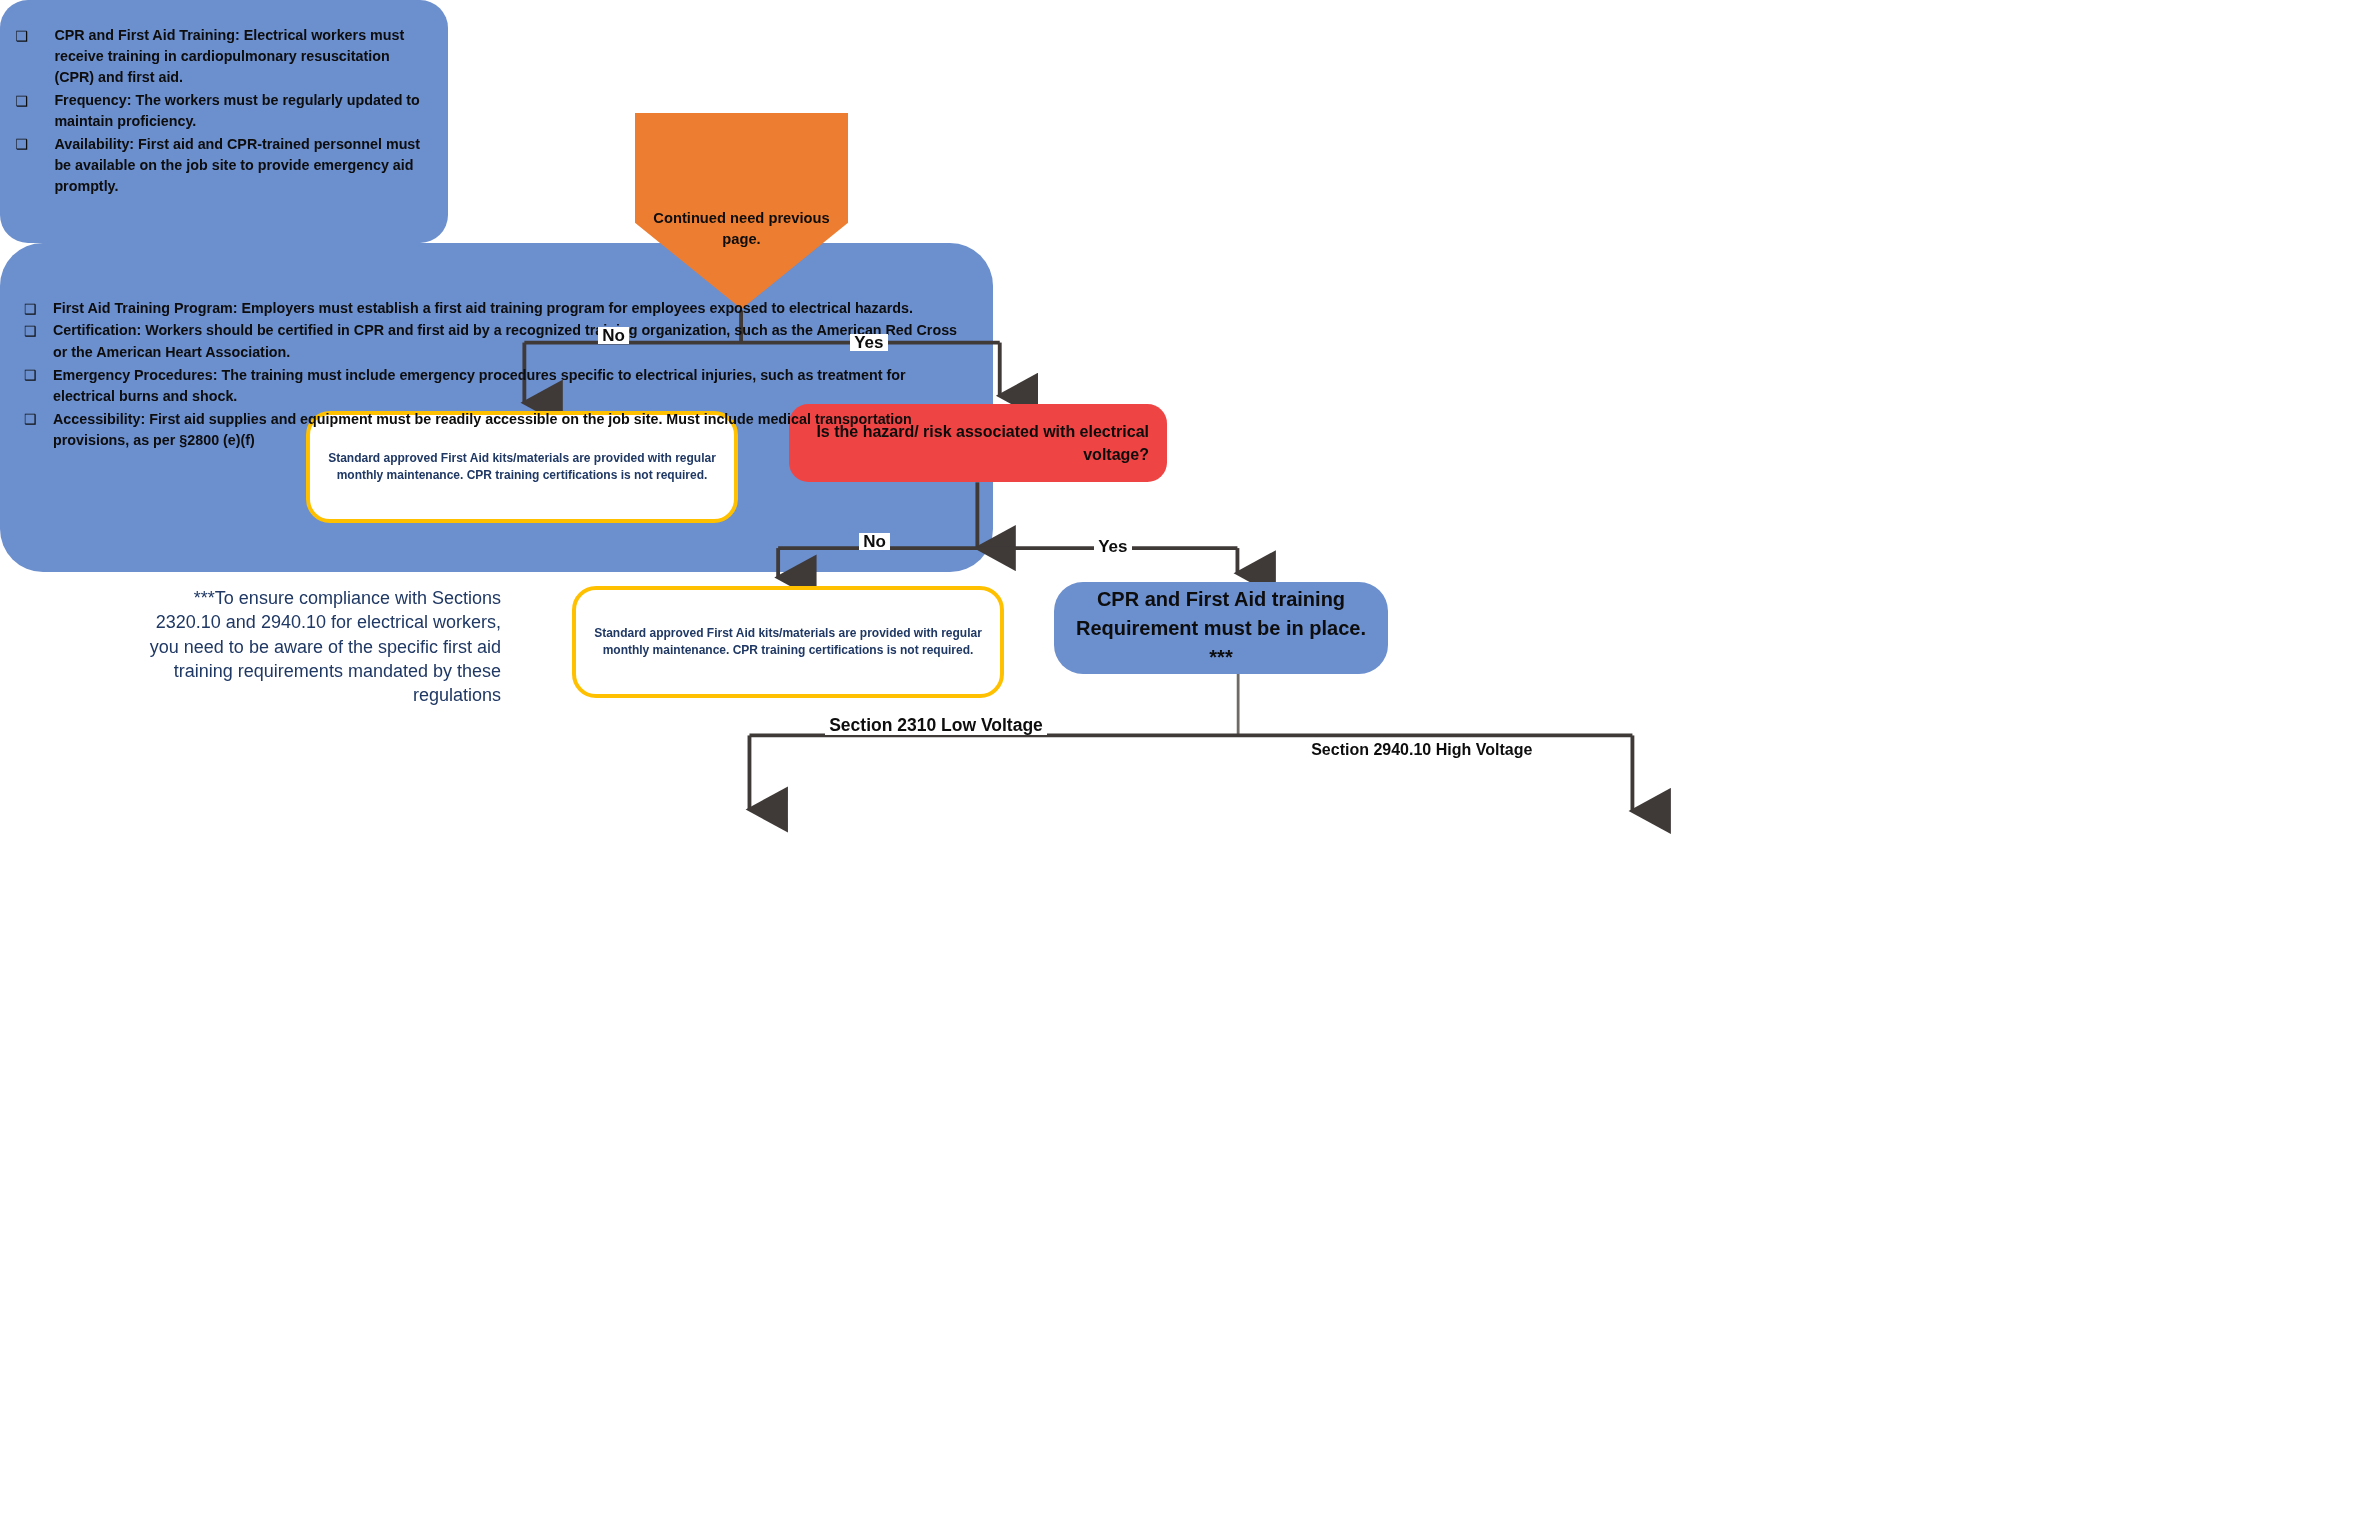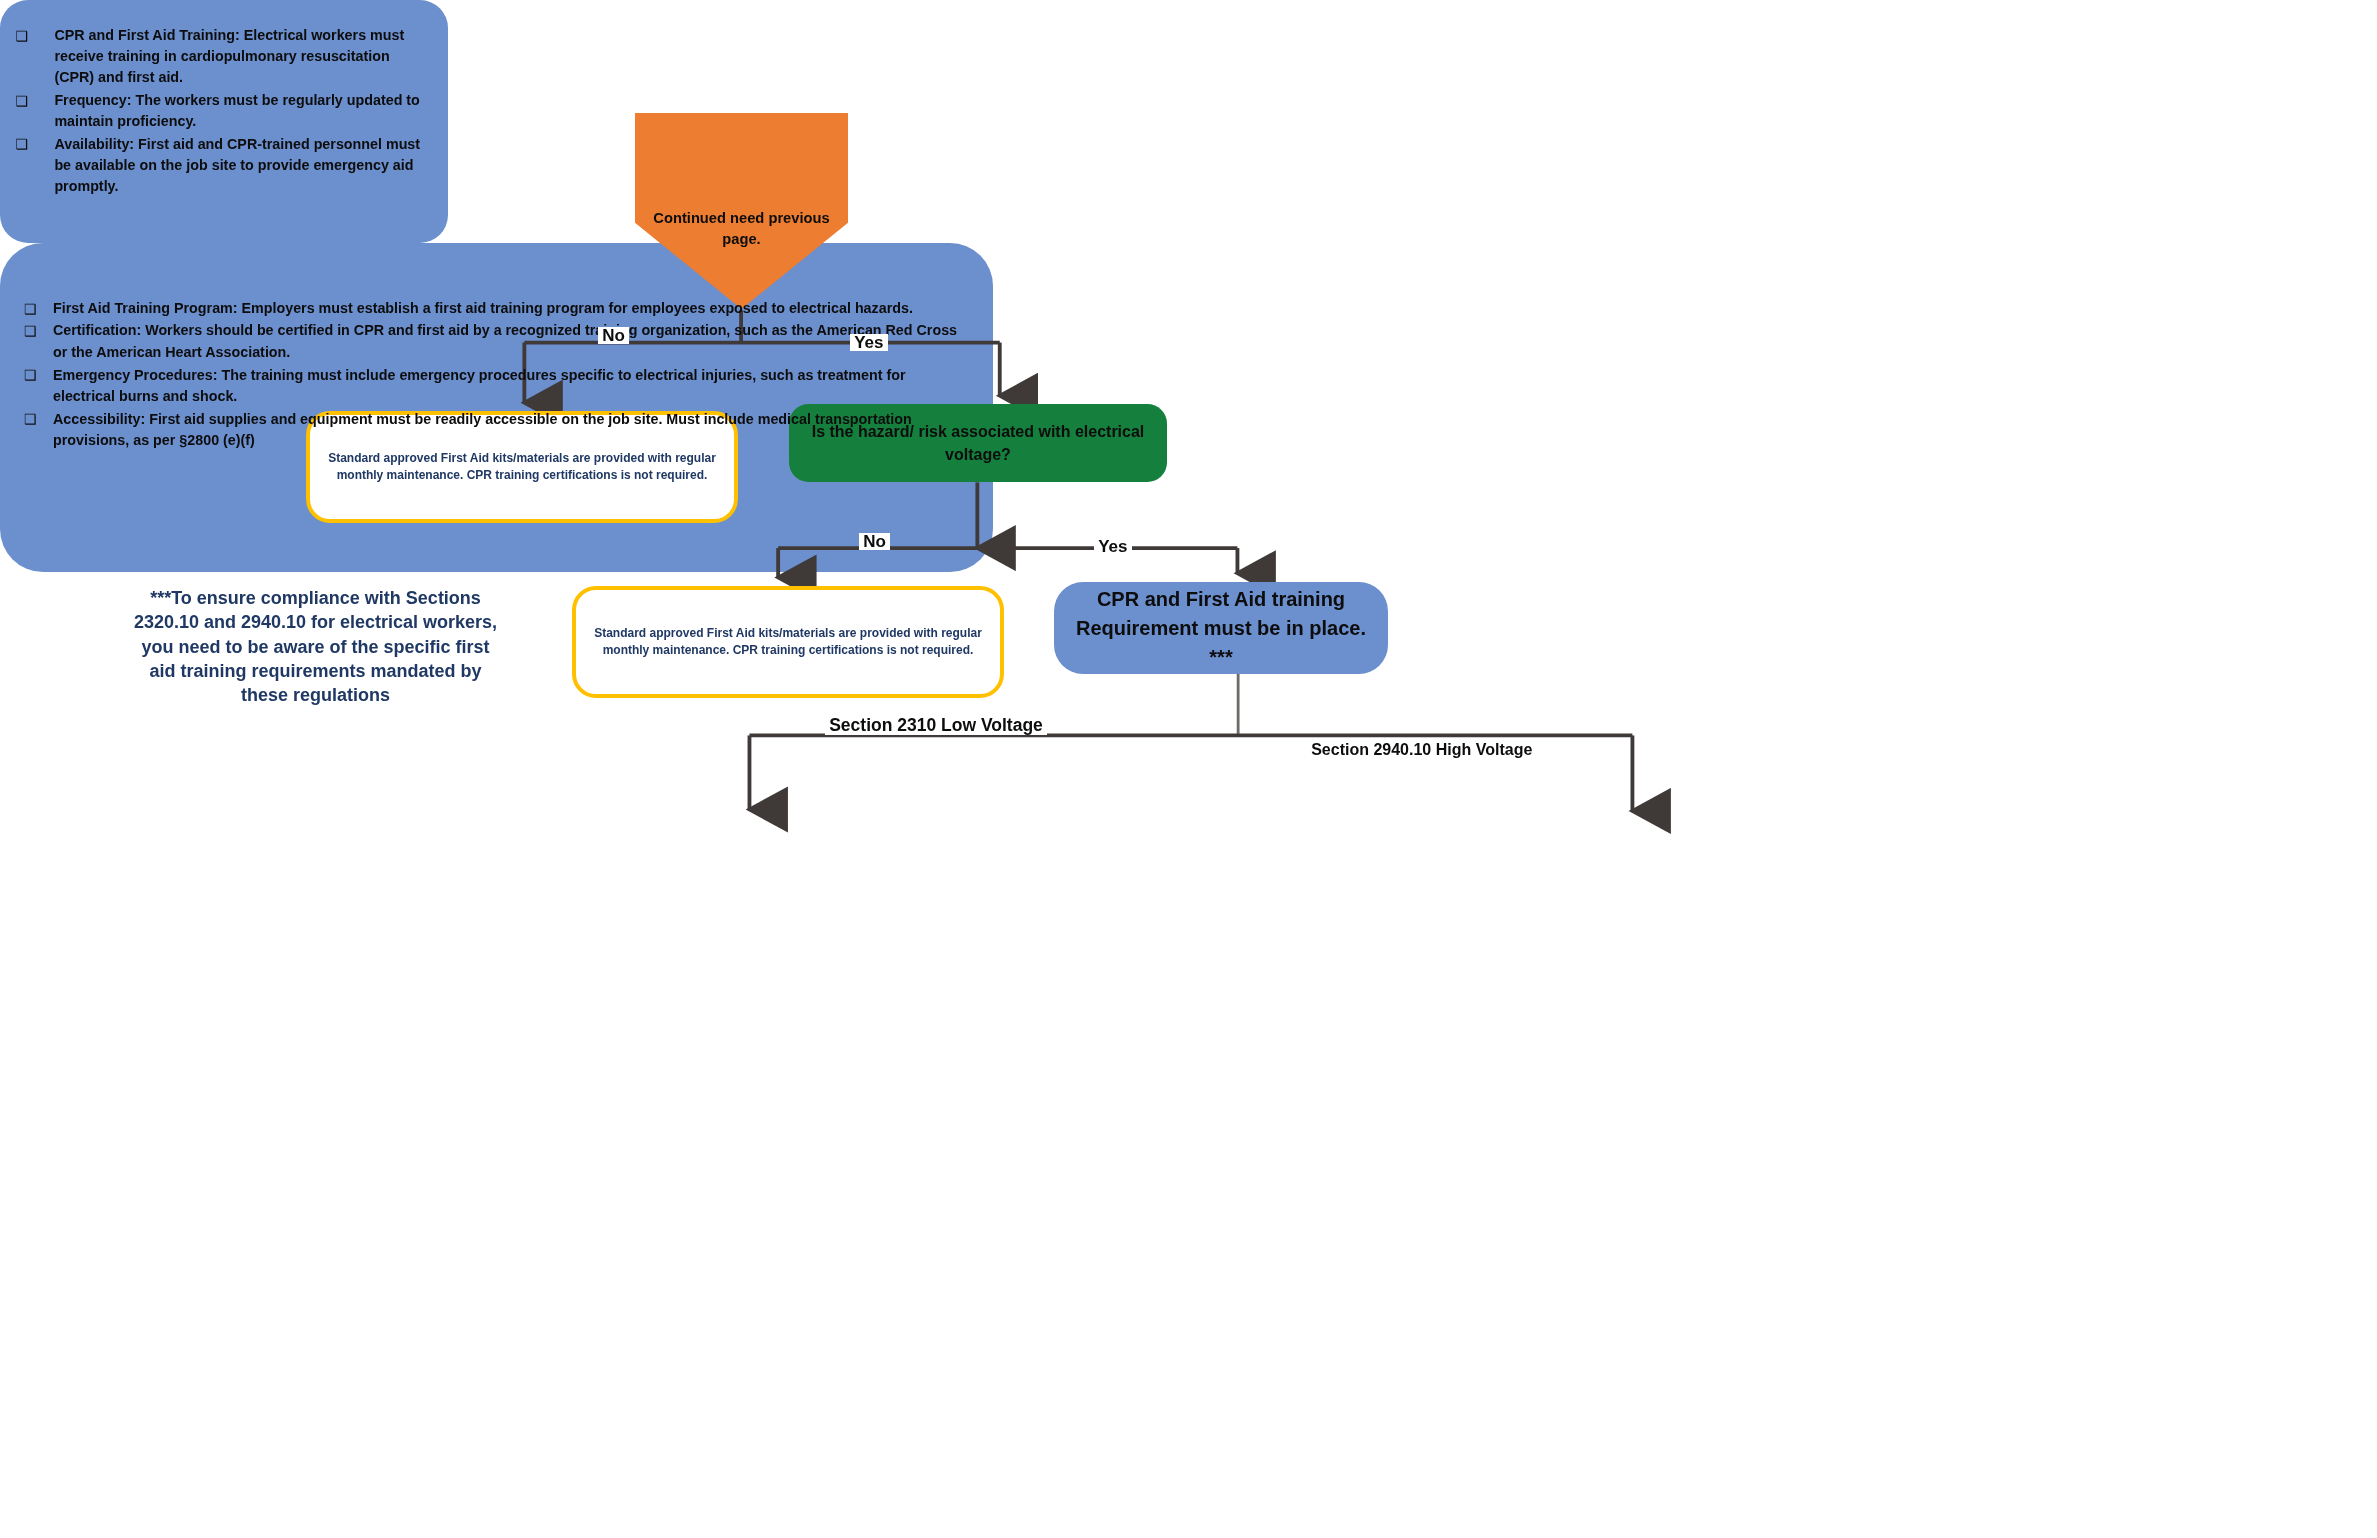--- a/index.html
+++ b/index.html
@@ -175,24 +175,24 @@
     top: 0.7px;
   }
 
   
   #side-note {
     position: absolute;
     left: 130px;
     top: 586px;
     width: 371px;
     font-size: 18px;
-    font-weight: bold;
+    font-weight: normal;
     color: #1F3864;
     line-height: 1.35;
-    text-align: center;
+    text-align: right;
   }
 
   
   .edge-label {
     position: absolute;
     font-size: 17px;
     font-weight: bold;
     color: #0d0d0d;
     background: #ffffff;
     padding: 0 4.2px;
@@ -252,21 +252,21 @@
 
 <div class="node" id="pentagon">
   <div class="shape"></div>
   <div class="txt">Continued need previous page.</div>
 </div>
 
 <div class="node yellow-box" id="yellow1" style="border-color: rgb(255, 192, 0);">
   <div class="txt" style="color: rgb(31, 56, 100);">Standard approved First Aid kits/materials are provided with regular monthly maintenance. CPR training certifications is not required.</div>
 </div>
 
-<div class="node blue-box" id="decision" style="background: #15803d;">
+<div class="node blue-box" id="decision" style="background: #ef4444; text-align: right;">
   <div class="txt">Is the hazard/ risk associated with electrical voltage?</div>
 </div>
 
 <div class="node yellow-box" id="yellow2" style="border-color: rgb(255, 192, 0);">
   <div class="txt" style="color: rgb(31, 56, 100);">Standard approved First Aid kits/materials are provided with regular monthly maintenance. CPR training certifications is not required.</div>
 </div>
 
 <div class="node blue-box" id="cpr-req" style="background: rgb(108, 143, 206);">
   <div class="txt">CPR and First Aid training Requirement must be in place. ***</div>
 </div>

